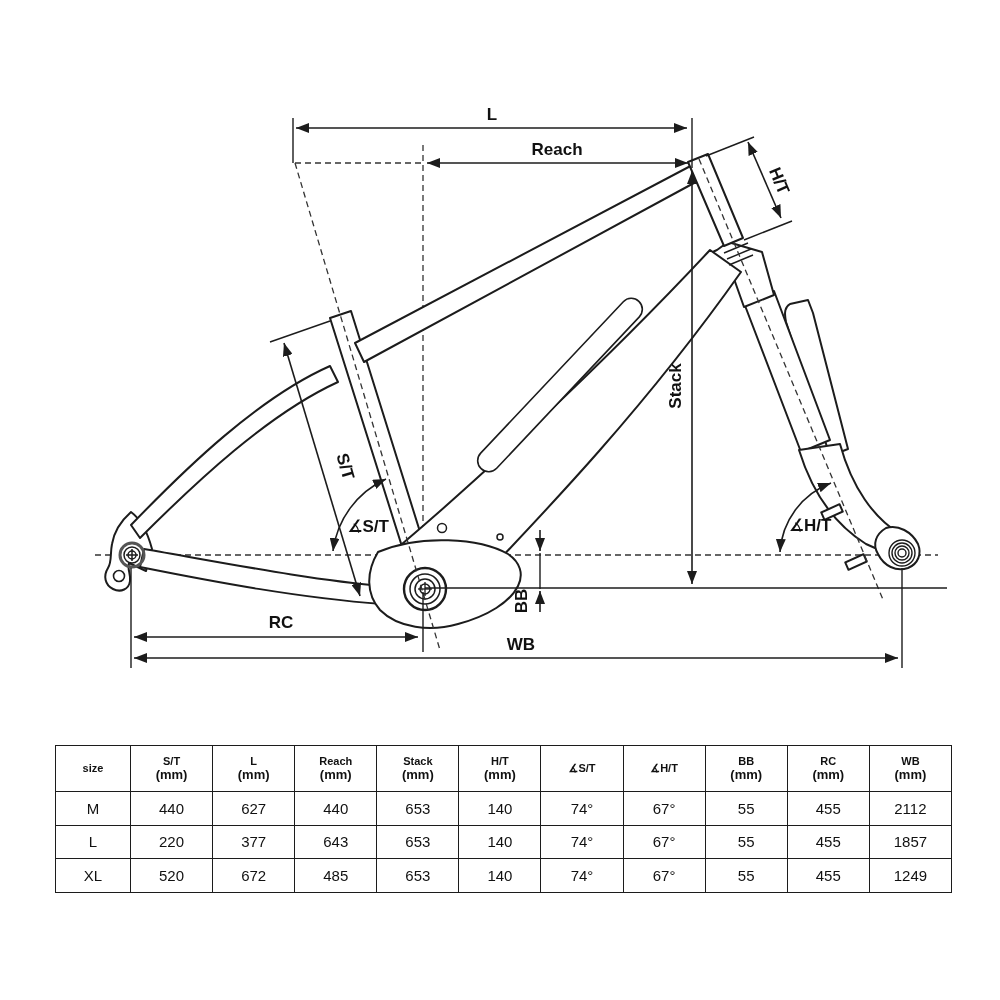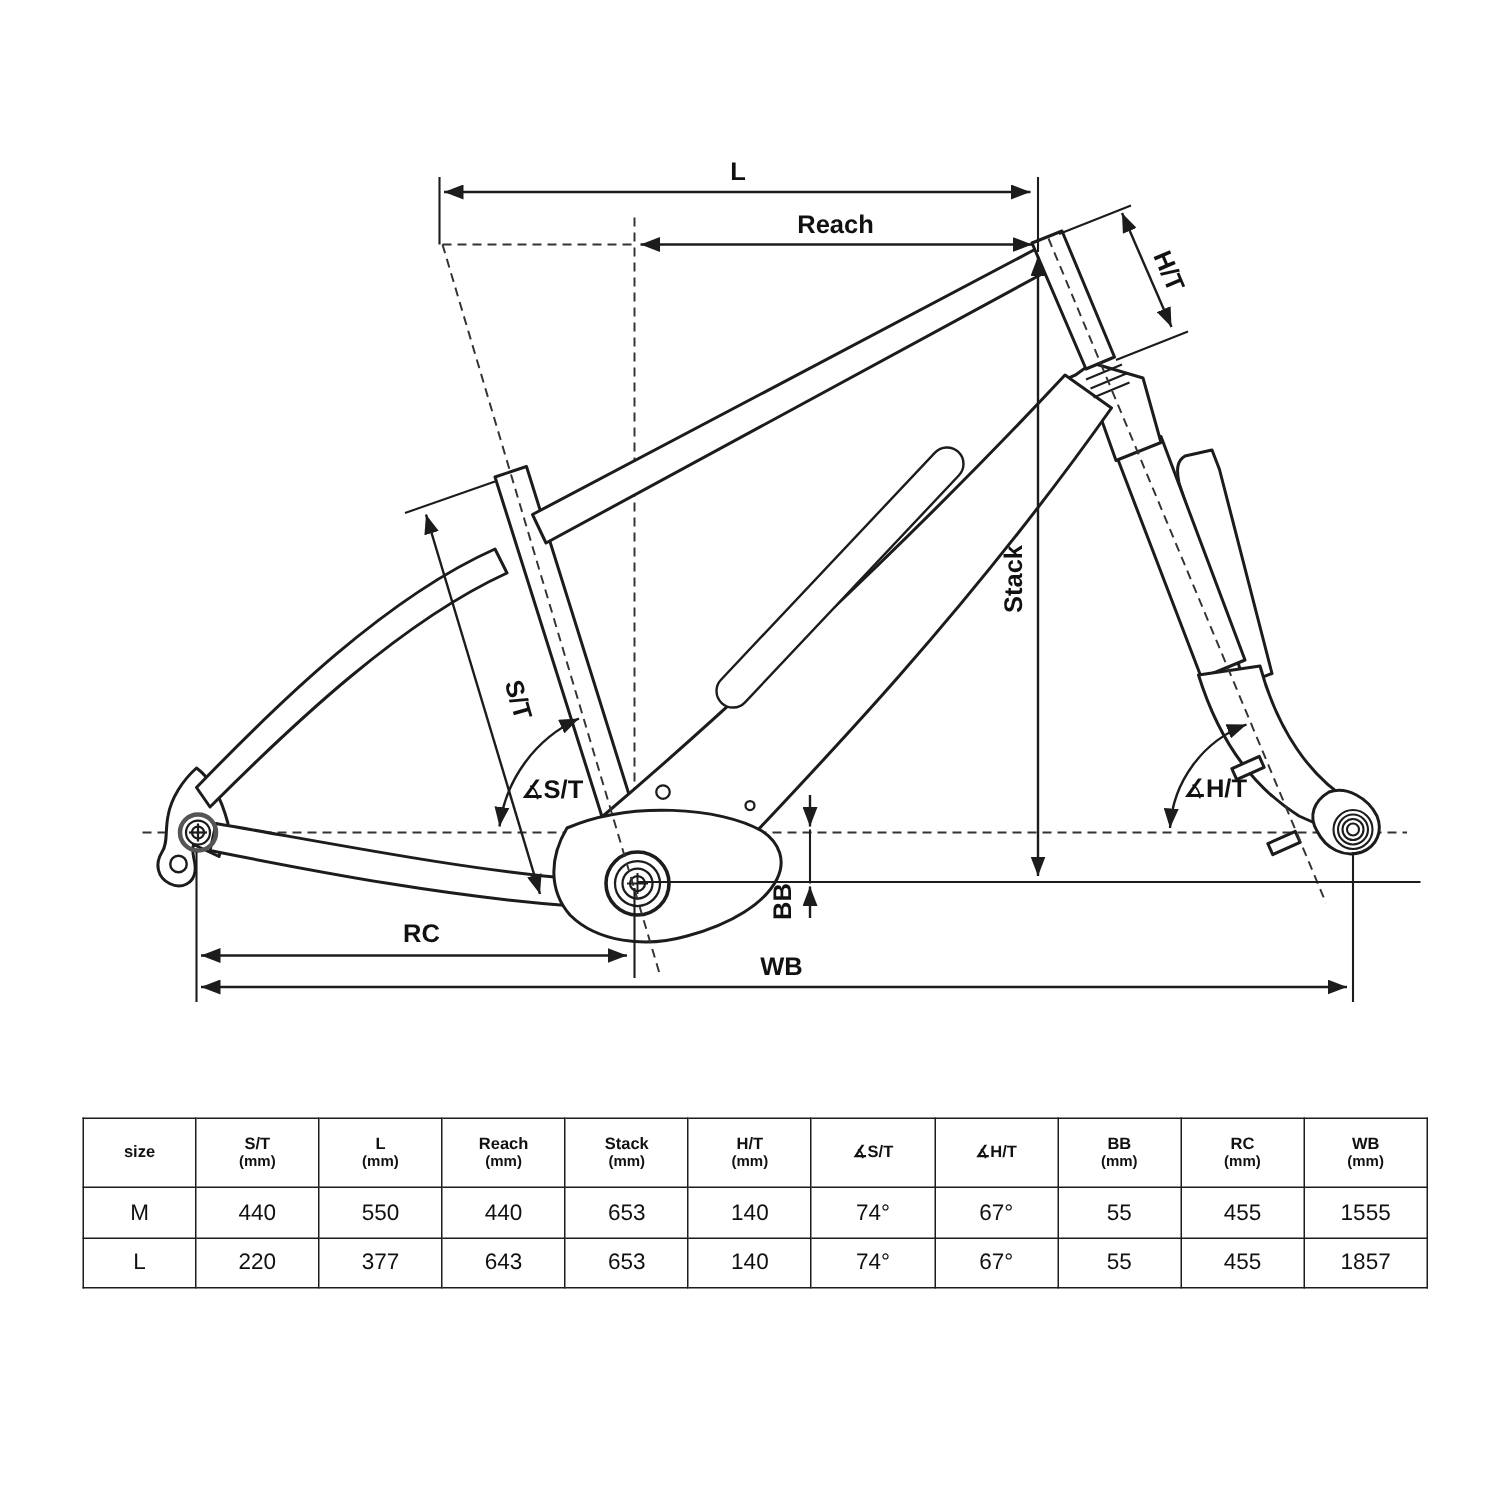--- a/index.html
+++ b/index.html
@@ -8,21 +8,21 @@
   .diagram-svg{position:absolute;left:0;top:0;}
   svg text{font-family:"Liberation Sans","DejaVu Sans",sans-serif;font-weight:bold;
            font-size:17px;fill:#111;}
   .geo-table{position:absolute;left:55px;top:745px;width:897px;border-collapse:collapse;
              table-layout:fixed;background:#fff;}
   .geo-table th,.geo-table td{border:1.6px solid #1c1c1c;text-align:center;vertical-align:middle;
              color:#111;padding:0;}
   .geo-table thead tr{height:46px;}
   .geo-table tbody tr{height:33.5px;}
   .h-main{display:block;font-size:11px;font-weight:700;line-height:1.15;}
-  .h-sub{display:block;font-size:10px;font-weight:700;line-height:1.1;}
+  .h-sub{display:block;font-size:13px;font-weight:700;line-height:1.1;}
   .geo-table td{font-size:15px;font-weight:400;}
 </style>
 </head>
 <body>
 
 <div class="stage">
 
   <svg class="diagram-svg" width="1000" height="735" viewBox="0 0 1000 735">
     <defs>
       <marker id="mE" markerUnits="userSpaceOnUse" markerWidth="14" markerHeight="10" refX="13" refY="5" orient="auto">
@@ -198,38 +198,51 @@
         <th>
             <span class="h-main">WB</span>
             <span class="h-sub">(mm)</span>
           </th>
       </tr>
     </thead>
     <tbody>
       <tr>
         <td>M</td>
         <td>440</td>
-        <td>550</td>
+        <td>627</td>
         <td>440</td>
         <td>653</td>
         <td>140</td>
         <td>74°</td>
         <td>67°</td>
         <td>55</td>
         <td>455</td>
-        <td>1555</td>
+        <td>2112</td>
       </tr>
       <tr>
         <td>L</td>
         <td>220</td>
         <td>377</td>
         <td>643</td>
         <td>653</td>
         <td>140</td>
         <td>74°</td>
         <td>67°</td>
         <td>55</td>
         <td>455</td>
         <td>1857</td>
       </tr>
+      <tr>
+        <td>XL</td>
+        <td>520</td>
+        <td>672</td>
+        <td>485</td>
+        <td>653</td>
+        <td>140</td>
+        <td>74°</td>
+        <td>67°</td>
+        <td>55</td>
+        <td>455</td>
+        <td>1249</td>
+      </tr>
     </tbody>
   </table>
 </div>
 
 </body></html>

